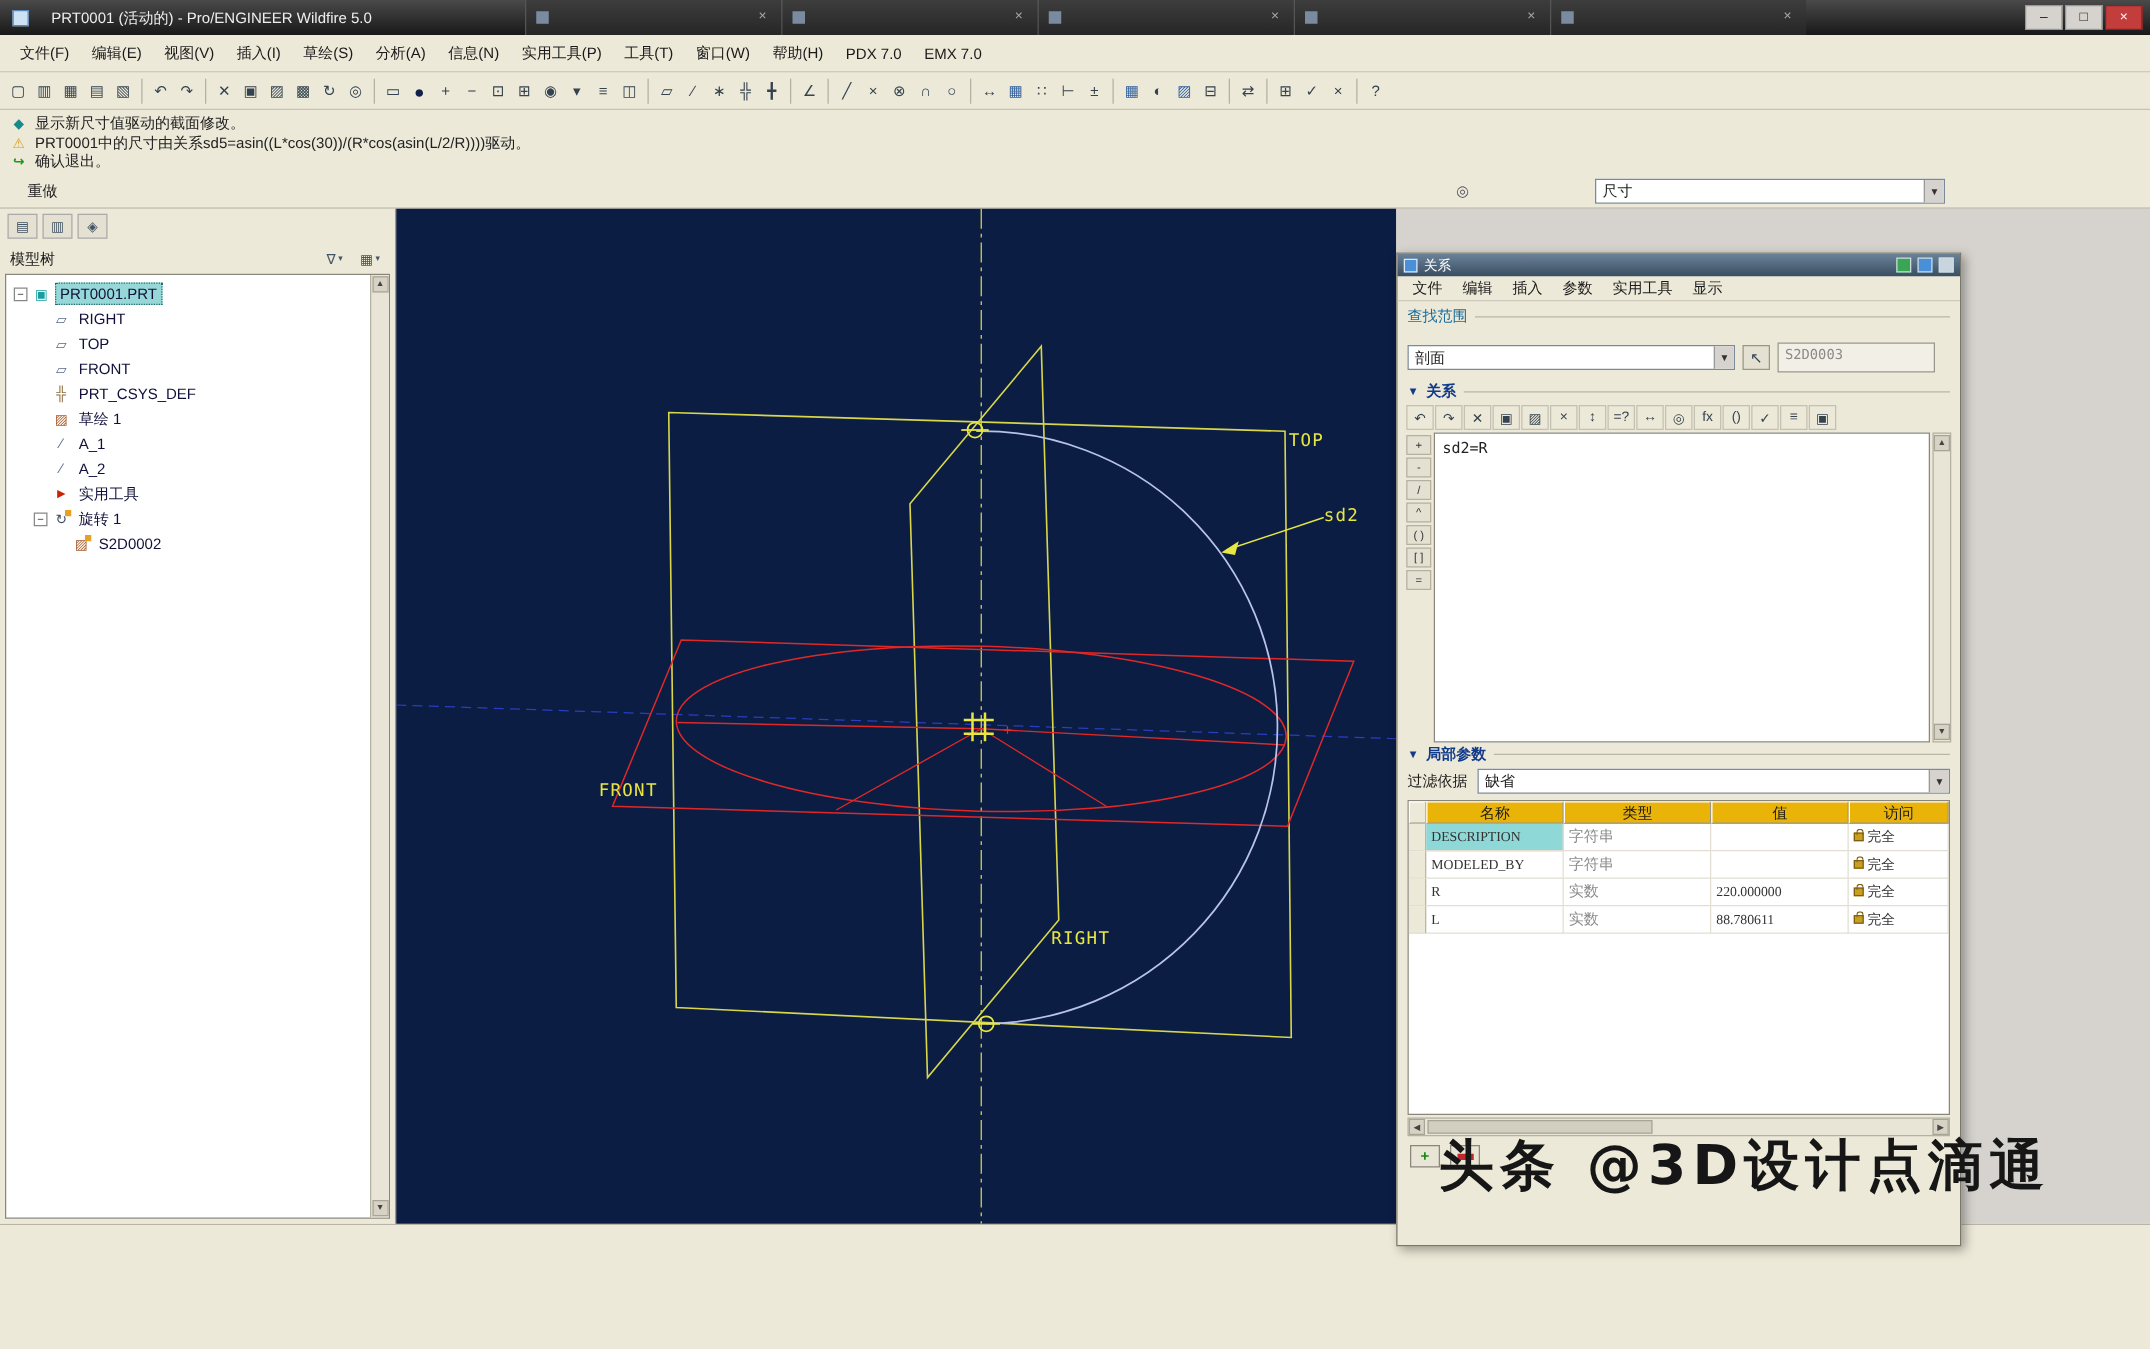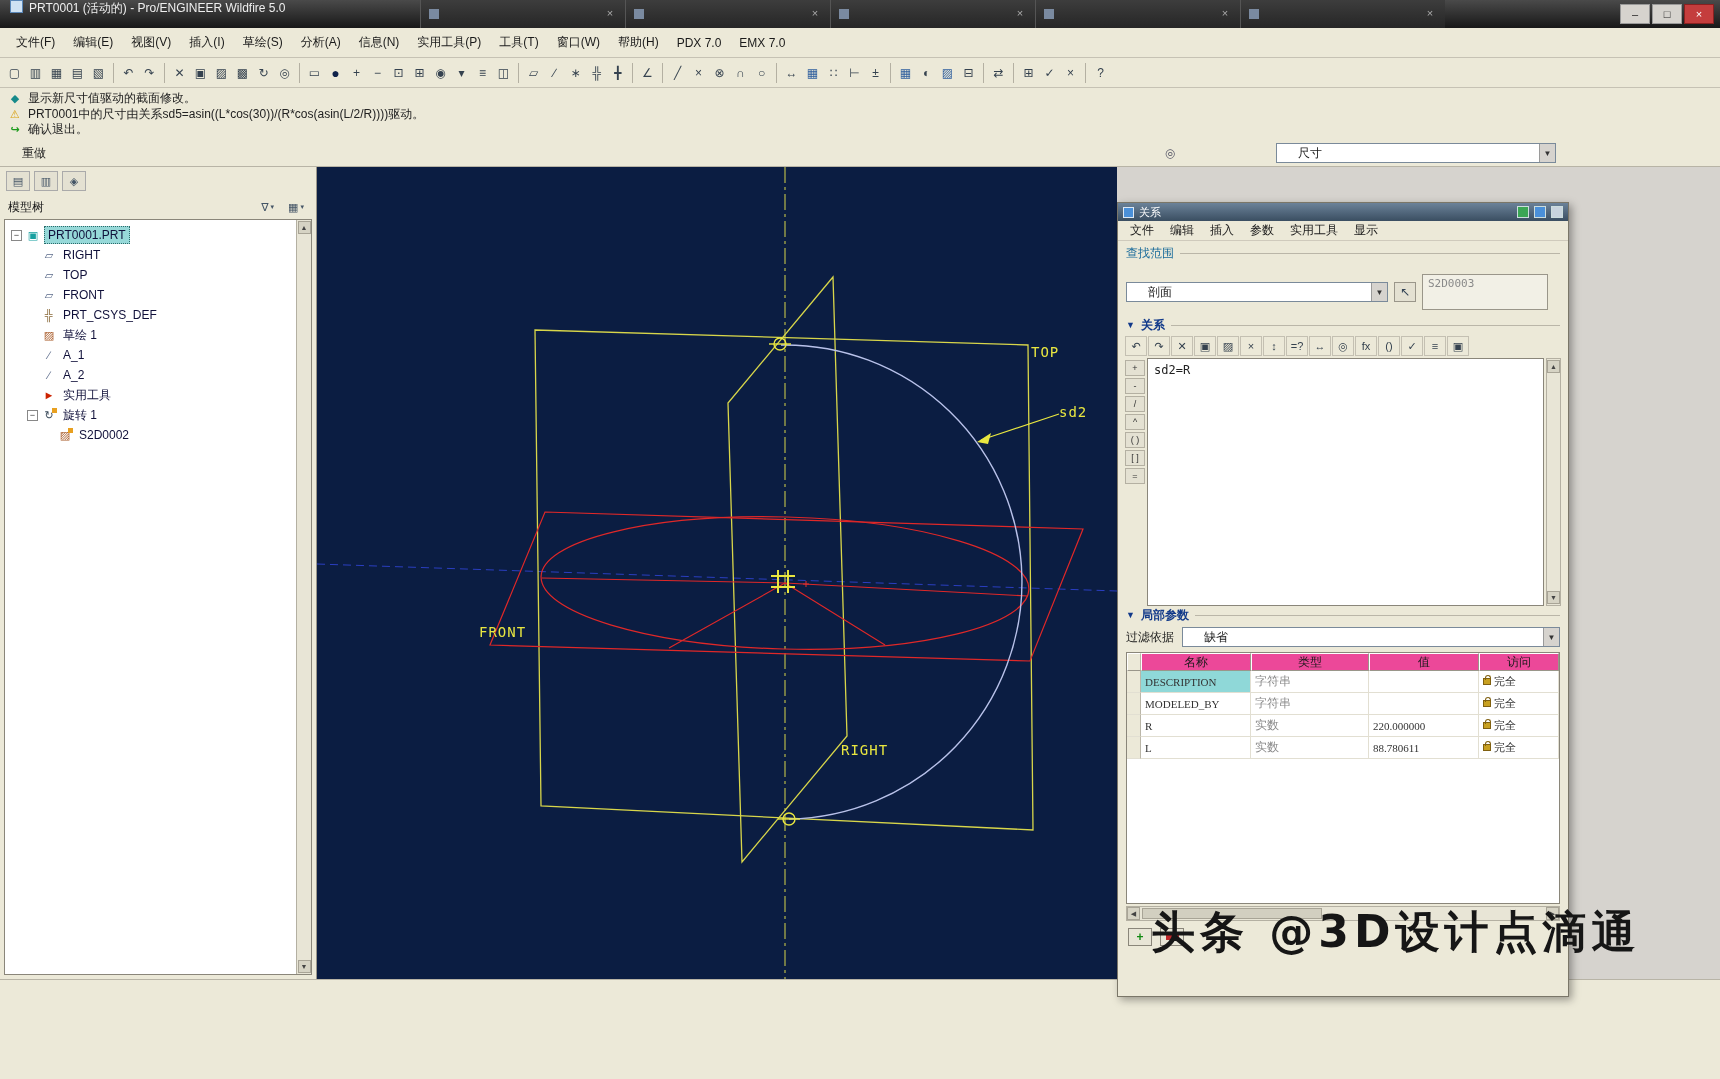--- a/index.html
+++ b/index.html
@@ -1,21 +1,21 @@
 <!DOCTYPE html>
 <html><head>
 <meta charset="utf-8">
 <style>
   *{box-sizing:border-box;margin:0;padding:0}
   body{width:1720px;height:1079px;overflow:hidden;background:#ece9d8;
        font-family:"Liberation Sans","DejaVu Sans",sans-serif;font-size:12px;color:#1a1a1a}
 
   
   .titlebar{height:28px;background:linear-gradient(#4a4a4a,#181818);display:flex;align-items:stretch;color:#ddd}
-  .title-left{display:flex;gap:6px;padding:0 10px;min-width:420px}
+  .title-left{display:flex;align-items:center;gap:18px;padding:0 10px;min-width:420px}
   .app-ico{width:13px;height:13px;background:#cfe2f3;border:1px solid #5a87b8;display:inline-block}
   .title-text{font-size:12px;color:#eee;white-space:nowrap}
   .tb-tabs{flex:1;display:flex;align-items:stretch;overflow:hidden}
   .tb-tab{width:205px;display:flex;align-items:center;gap:6px;padding:0 8px;border-left:1px solid #555;
           background:linear-gradient(#3d3d3d,#262626);color:#999}
   .tb-fav{width:10px;height:10px;background:#7a8aa0;display:inline-block}
   .tb-tab-label{flex:1;overflow:hidden;white-space:nowrap;font-size:11px}
   .tb-tab-close{width:14px;height:14px;line-height:12px;text-align:center;color:#aaa;font-size:11px}
   .win-controls{display:flex;align-items:center;gap:2px;padding:0 6px}
   .win-btn{width:30px;height:20px;display:flex;align-items:center;justify-content:center;
@@ -38,21 +38,21 @@
   .msg-line{display:flex;align-items:center;gap:6px;height:15px;color:#222;white-space:nowrap}
   .msg-ico{width:14px;text-align:center;font-size:11px}
   .msg-ico.bullet{color:#168a8a}
   .msg-ico.warning{color:#d8a010}
   .msg-ico.confirm{color:#1a9a1a;font-weight:bold}
   .filter-row{height:27px;background:#ece9d8;border-bottom:1px solid #b8b4a6;display:flex;align-items:center;padding:0 10px}
   .redo-label{margin-left:12px;color:#222}
   .fr-spacer{flex:1}
   .mini-tool{width:20px;height:18px;display:flex;align-items:center;justify-content:center;color:#556;margin-right:96px}
   .combo{display:flex;align-items:center;background:#fff;border:1px solid #7a8a9a;height:20px}
-  .combo .val{flex:1;padding:0 21px;white-space:nowrap;overflow:hidden}
+  .combo .val{flex:1;padding:0 5px;white-space:nowrap;overflow:hidden}
   .combo .dd{width:16px;height:100%;background:#d6d3ce;border-left:1px solid #9a9a9a;display:flex;align-items:center;justify-content:center;font-size:8px;color:#333}
   .dim-combo{width:280px;margin-right:154px}
 
   
   .main{display:flex;height:812px}
 
   
   .tree-panel{width:317px;background:#ece9d8;border-right:1px solid #9a968a;display:flex;flex-direction:column}
   .tree-tabs{height:28px;display:flex;gap:4px;padding:4px 6px}
   .nav-btn{width:24px;height:20px;border:1px solid #aaa;background:#e4e1d2;display:flex;align-items:center;justify-content:center;font-size:11px;color:#456}
@@ -87,35 +87,35 @@
   .dlg-tb-ico{width:12px;height:12px;border:1px solid #cdd}
   .dlg-tb-ico.g{background:#3aa655}.dlg-tb-ico.b{background:#4a90d9}.dlg-tb-ico.w{background:#c8d4de}
   .rel-menu{height:20px;display:flex;gap:16px;align-items:center;padding:0 12px;border-bottom:1px solid #cfcabc}
   .rel-menu span{white-space:nowrap}
   .find-scope{padding:4px 8px 6px 8px}
   .fs-label-row{display:flex;align-items:center;gap:6px;color:#1a6b9a}
   .rule{flex:1;height:1px;background:#bab6a8}
   .fs-row{display:flex;align-items:center;gap:6px;margin-top:12px}
   .fs-combo{width:262px}
   .pick-btn{width:22px;height:20px;border:1px solid #9a968a;background:#e4e1d2;display:flex;align-items:center;justify-content:center;color:#345;font-size:12px}
-  .fs-field{width:126px;height:36px;border:1px solid #9a968a;background:#f2f0e6;color:#8a8a8a;padding:0 5px;line-height:18px;font-family:"DejaVu Sans Mono",monospace;font-size:11px}
+  .fs-field{width:126px;height:24px;border:1px solid #9a968a;background:#f2f0e6;color:#8a8a8a;padding:0 5px;line-height:18px;font-family:"DejaVu Sans Mono",monospace;font-size:11px}
   .section-hd{height:18px;display:flex;align-items:center;gap:6px;padding:0 8px;color:#123a8a;font-weight:bold}
   .section-hd .tri{font-size:9px;color:#123a8a}
   .rel-toolbar{height:24px;display:flex;align-items:center;gap:1px;padding:0 7px}
   .rbico{min-width:22px;height:20px;padding:0 2px;border:1px solid #c4c0b2;background:#ece9d8;display:flex;align-items:center;justify-content:center;font-size:11px;color:#35424f}
   .editor-wrap{display:flex;height:248px;padding:0 7px;gap:2px}
   .op-strip{width:20px;display:flex;flex-direction:column;gap:2px;padding-top:2px}
   .op-btn{height:16px;border:1px solid #b4b0a2;background:#e4e1d2;font-size:9px;display:flex;align-items:center;justify-content:center;color:#333}
   .editor{flex:1;background:#fff;border:1px solid #8a867a;font-family:"DejaVu Sans Mono","Liberation Mono",monospace;font-size:12px;color:#222;padding:4px 6px}
   .ed-vscroll{width:15px;background:#e8e5d6;border:1px solid #b4b0a2;display:flex;flex-direction:column;align-items:center;justify-content:space-between;padding:1px 0}
   .param-filter{height:26px;display:flex;align-items:center;gap:8px;padding:0 8px}
   .pf-combo{flex:1}
   .param-table{height:252px;margin:2px 8px 0 8px;border:1px solid #8a867a;background:#fff;overflow:hidden}
   .pt-row,.pt-head{display:grid;grid-template-columns:14px 110px 118px 110px 1fr}
-  .pt-head .pt-cell{background:#ec4899;border:1px solid;border-color:#fff #9a968a #9a968a #fff;height:18px;
+  .pt-head .pt-cell{background:#eab308;border:1px solid;border-color:#fff #9a968a #9a968a #fff;height:18px;
                     display:flex;align-items:center;justify-content:center;font-size:12px}
   .pt-row{height:22px}
   .pt-row .pt-cell{border-right:1px solid #e2dfd2;border-bottom:1px solid #e2dfd2;display:flex;align-items:center;padding:0 4px;
                    font-family:Liberation Serif, serif;font-size:11px;color:#333}
   .pt-gutter{background:#ece9d8 !important;border-right:1px solid #bab6a8 !important}
   .pt-name.sel{background:#8fd8d8}
   .pt-type{color:#8a8a8a !important;font-family:"Liberation Sans",sans-serif !important;font-size:12px !important}
   .pt-acc{gap:3px}
   .lock-ico{width:8px;height:7px;background:#c8a020;border:1px solid #806010;position:relative;display:inline-block;flex:none}
   .lock-ico::before{content:"";position:absolute;top:-4px;left:1px;width:4px;height:4px;border:1px solid #806010;border-bottom:none;border-radius:3px 3px 0 0}

